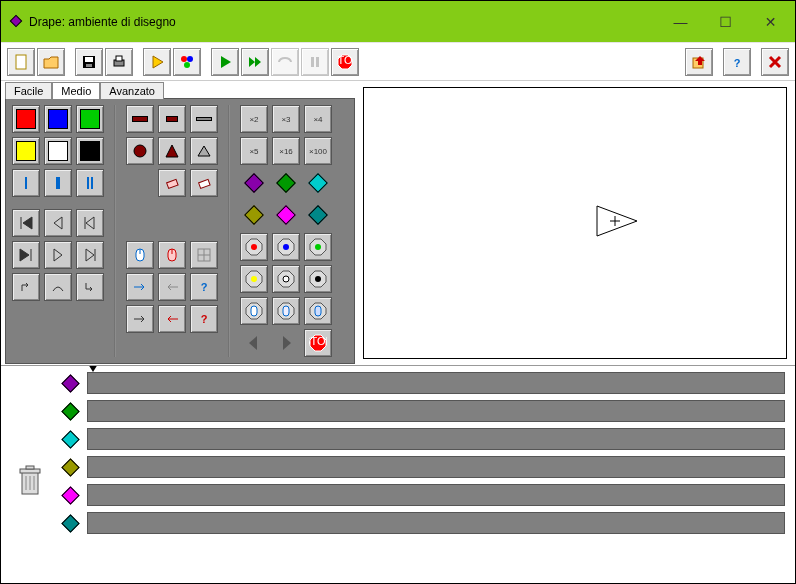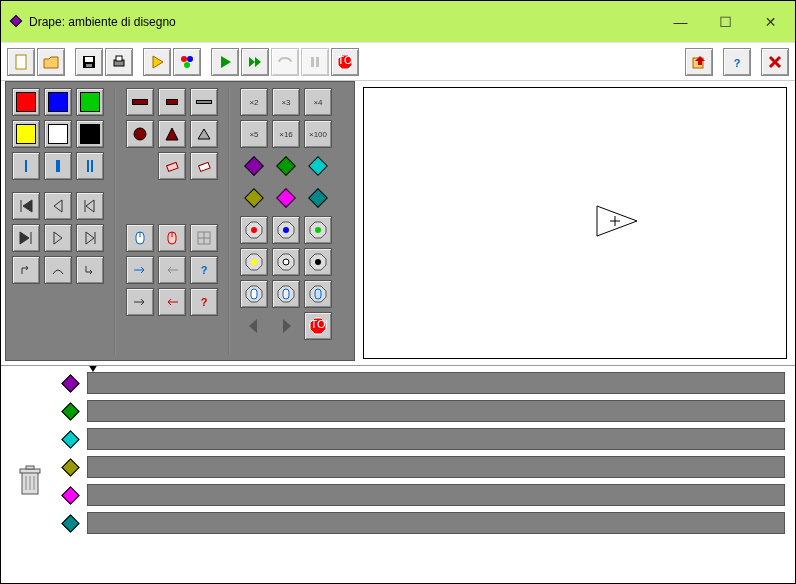--- a/index.html
+++ b/index.html
@@ -1,17 +1,17 @@
 <!DOCTYPE html>
 <html><head>
 <meta charset="utf-8">
 <style>
 *{box-sizing:border-box;margin:0;padding:0;font-family:Tahoma,sans-serif;font-size:11px}
 body{background:#fff;width:796px;height:584px;overflow:hidden;border:1px solid #000}
-.title-bar{height:42px;display:flex;align-items:center;padding:16px 2px;background:#bef264;border-bottom:1px solid #e5e5e5}
+.title-bar{height:42px;display:flex;align-items:center;padding:16px 2px;background:#84cc16;border-bottom:1px solid #e5e5e5}
 .title-bar .app-icon{margin:0 6px}
 .title-bar .title{flex:1;font-size:12px}
 .win-btn{width:45px;height:28px;display:flex;align-items:center;justify-content:center;font-size:14px;color:#333;cursor:pointer}
 
 .toolbar{height:38px;background:#fff;display:flex;align-items:center;padding:2px 6px;gap:2px;border-bottom:1px solid #ccc}
 .tbtn{width:28px;height:28px;border:1px solid #888;background:#eee;display:flex;align-items:center;justify-content:center;cursor:pointer;box-shadow:inset 1px 1px 0 #fff,inset -1px -1px 0 #999}
 .tbtn svg{width:16px;height:16px}
 .sep{width:6px}
 .spacer{flex:1}
 
@@ -137,20 +137,25 @@
   <div class="sep"></div>
   <div class="tbtn">
       <svg>
         <path d="M3 3l10 10M13 3L3 13" stroke="#cc0000" stroke-width="3"></path>
       </svg>
     </div>
 </div>
 
 <div class="mid">
   <div class="left-pane">
+    <div class="tabs">
+      <div class="tab">Facile</div>
+      <div class="tab active">Medio</div>
+      <div class="tab">Avanzato</div>
+    </div>
     <div class="palette">
 
       <div class="col">
         <div class="row">
           <div class="pbtn">
               <div class="swatch" style="background:#ff0000"></div>
             </div>
           <div class="pbtn">
               <div class="swatch" style="background:#0000ff"></div>
             </div>

